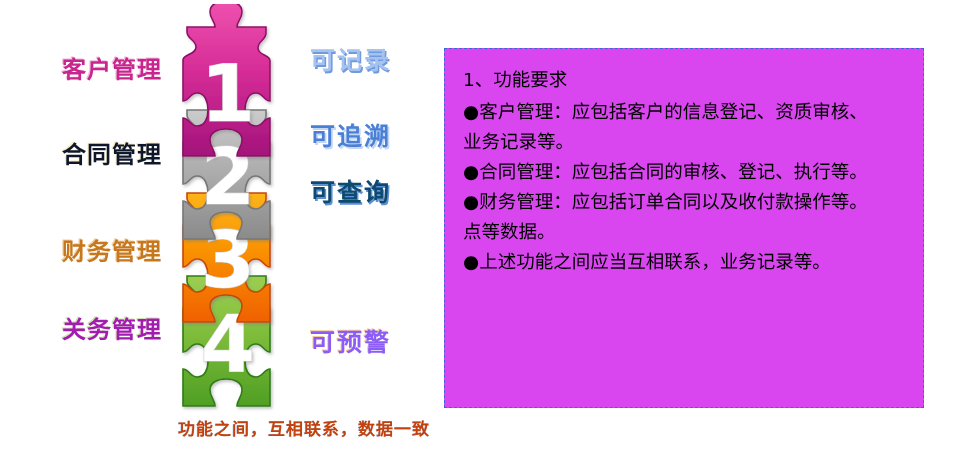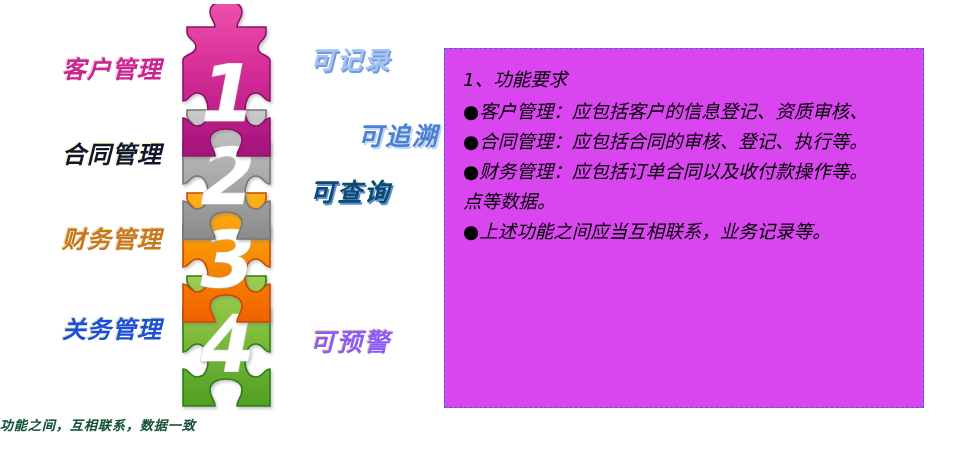--- a/index.html
+++ b/index.html
@@ -15,21 +15,20 @@
     overflow: hidden;
     font-family: "DejaVu Sans", "Liberation Sans", sans-serif;
   }
 
   #slide {
     position: absolute;
     inset: 0;
     width: 979px;
     height: 452px;
     background: #ffffff;
-    font-style: italic;
   }
 
   
   #diagram {
     position: absolute;
     left: 0;
     top: 0;
     width: 430px;
     height: 460px;
   }
@@ -40,21 +39,21 @@
     right: 268px;
     white-space: nowrap;
     font-size: 24px;
     font-weight: bold;
     letter-spacing: 1px;
     line-height: 1;
     font-family: "DejaVu Sans", "Liberation Sans", sans-serif;
   }
   .left-label.l0 { top: 58px; }
   .left-label.l1 { top: 143px; }
-  .left-label.l2 { top: 228px; }
+  .left-label.l2 { top: 240px; }
   .left-label.l3 { top: 318px; }
 
   
   .right-label {
     position: absolute;
     left: 310px;
     white-space: nowrap;
     font-size: 25px;
     font-weight: bold;
     letter-spacing: 2px;
@@ -66,25 +65,25 @@
   .right-label.r2 { top: 180px; }
   .right-label.r3 { top: 258px; }
   .right-label.r4 { top: 330px; }
 
   
   #caption {
     position: absolute;
     left: 0;
     top: 415px;
     width: 430px;
-    text-align: left;
-    font-size: 13px;
+    text-align: right;
+    font-size: 17px;
     font-weight: bold;
     letter-spacing: 1px;
-    color: #14532d;
+    color: #c2410c;
     text-shadow: 0.5px 0.5px 0 #ffffff, -0.5px -0.5px 0 #a9c2ee;
   }
 
   
   #puzzle {
     position: absolute;
     left: 152px;
     top: 4px;
     width: 150px;
     height: 410px;
@@ -137,25 +136,25 @@
 <div id="slide">
 
   <div id="diagram">
 
     <div class="left-label l0" style="color:#c9258f; text-shadow: 1.5px 1.5px 0 #ffffff, -1.2px -1.2px 0 #f3bede, 1.2px -1.2px 0 #ffffff, -1.2px 1.2px 0 #ffffff;">客户管理</div>
 
     <div class="left-label l1" style="color:#0f172a; text-shadow: 1.5px 1.5px 0 #ffffff, -1.2px -1.2px 0 #fdeec0, 1.2px -1.2px 0 #ffffff, -1.2px 1.2px 0 #ffffff;">合同管理</div>
 
     <div class="left-label l2" style="color:#c8781c; text-shadow: 1.5px 1.5px 0 #ffffff, -1.2px -1.2px 0 #f0cfa4, 1.2px -1.2px 0 #ffffff, -1.2px 1.2px 0 #ffffff;">财务管理</div>
 
-    <div class="left-label l3" style="color:#1d4ed8; text-shadow: 1.5px 1.5px 0 #ffffff, -1.2px -1.2px 0 #cfe3b0, 1.2px -1.2px 0 #ffffff, -1.2px 1.2px 0 #ffffff;">关务管理</div>
+    <div class="left-label l3" style="color:#a21caf; text-shadow: 1.5px 1.5px 0 #ffffff, -1.2px -1.2px 0 #cfe3b0, 1.2px -1.2px 0 #ffffff, -1.2px 1.2px 0 #ffffff;">关务管理</div>
 
     <div class="right-label r0" style="color:#a6c3f0; text-shadow: 1.5px 1.5px 0 #6e9ae0, -0.8px -0.8px 0 #ffffff;">可记录</div>
 
-    <div class="right-label r1" style="color:#4a7fd6; text-shadow: 1.8px 1.8px 0 #c3d6f3, -0.8px -0.8px 0 #ffffff; margin-left: 48px;">可追溯</div>
+    <div class="right-label r1" style="color:#4a7fd6; text-shadow: 1.8px 1.8px 0 #c3d6f3, -0.8px -0.8px 0 #ffffff;">可追溯</div>
 
     <div class="right-label r2" style="color:#0c4a6e; text-shadow: 1.5px 1.5px 0 #5f8fd8, -0.8px -0.8px 0 #ffffff;">可查询</div>
 
 
     <div class="right-label r4" style="color:#8b5cf6; text-shadow: 1.6px 1.6px 0 #ffffff, -0.9px -0.9px 0 #f7c79c;">可预警</div>
 
     <div id="puzzle">
       <svg width="150" height="410" viewBox="0 0 150 410" xmlns="http://www.w3.org/2000/svg">
         <defs>
           <linearGradient id="g1" x1="0" y1="0" x2="0" y2="1">
@@ -265,20 +264,21 @@
       </svg>
     </div>
 
     <div id="caption">功能之间，互相联系，数据一致</div>
   </div>
 
   <div id="panel">
     <div id="panel-inner">
       <div class="panel-line heading">1、功能要求</div>
       <div class="panel-line">●客户管理：应包括客户的信息登记、资质审核、</div>
+      <div class="panel-line cont">业务记录等。</div>
       <div class="panel-line">●合同管理：应包括合同的审核、登记、执行等。</div>
       <div class="panel-line">●财务管理：应包括订单合同以及收付款操作等。</div>
       <div class="panel-line cont">点等数据。</div>
       <div class="panel-line">●上述功能之间应当互相联系，业务记录等。</div>
     </div>
   </div>
 
 </div>
 
 </body></html>

